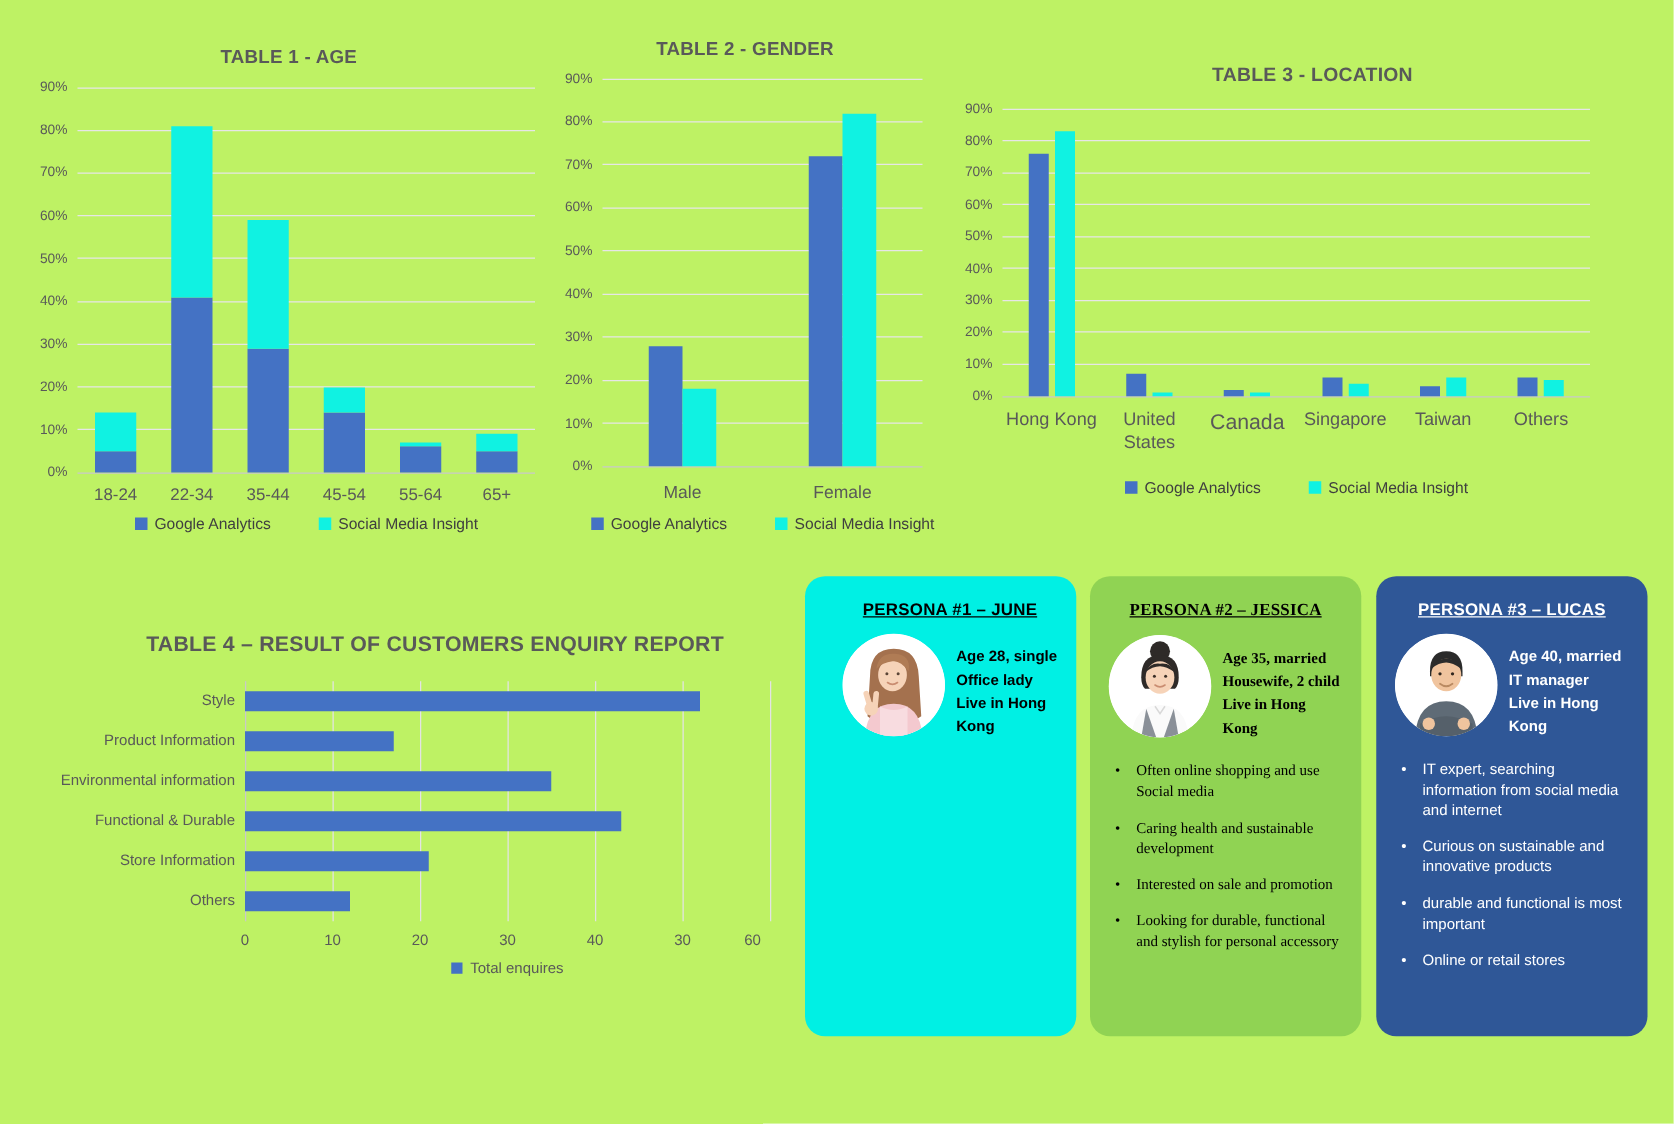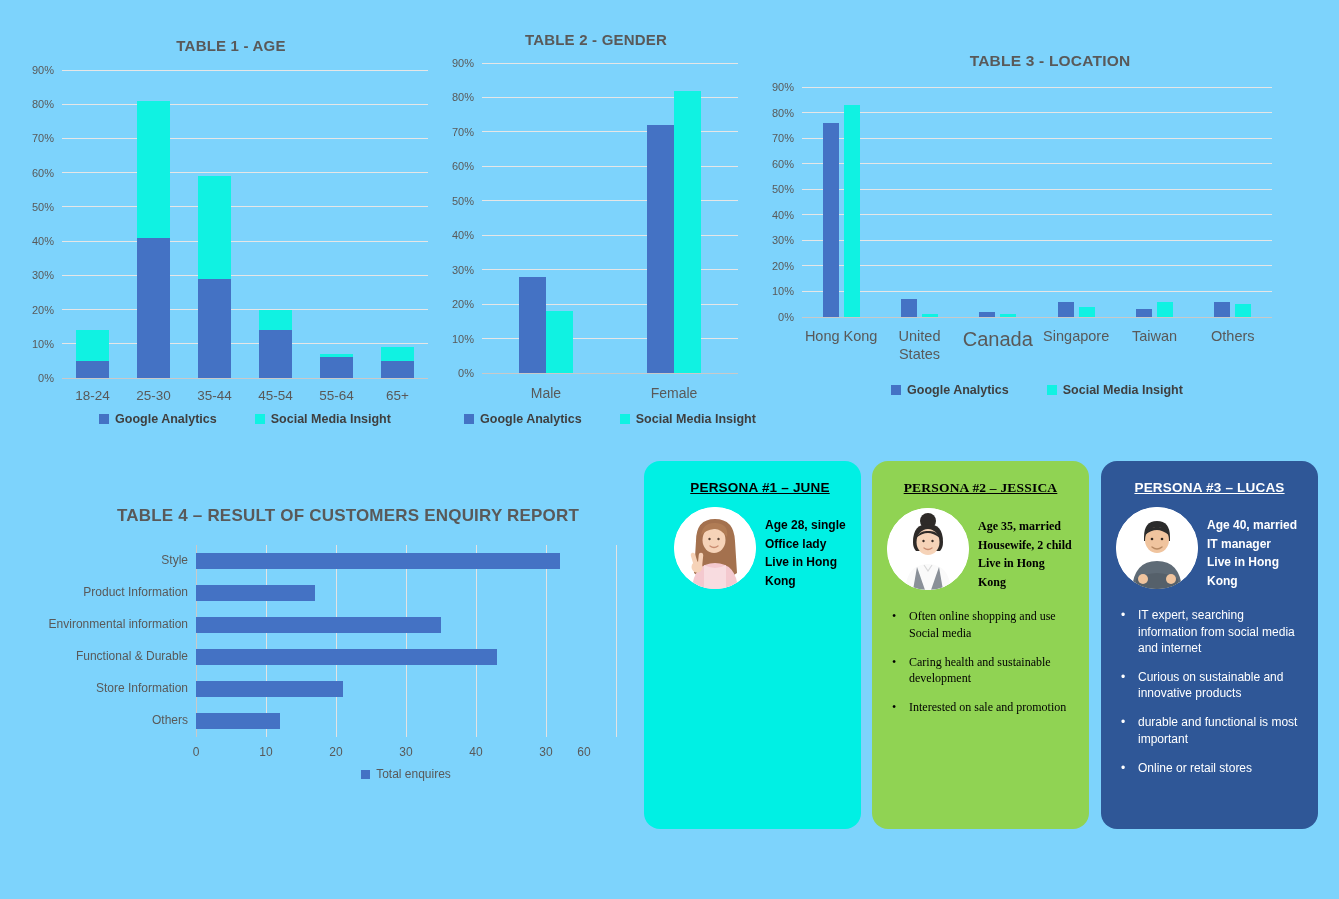--- a/index.html
+++ b/index.html
@@ -1,37 +1,37 @@
 <!DOCTYPE html>
 <html><head>
 <meta charset="utf-8">
 <style>
   html,body{margin:0;padding:0;background:#ffffff;}
   .canvas{
-    position:relative;width:1339px;height:899px;background:#7dd3fc;
+    position:relative;width:1339px;height:899px;background:#bef264;
     font-family:"Liberation Sans", sans-serif;overflow:hidden;
   }
   .vchart,.hchart,.card{position:absolute;}
   .chart-title{
     position:absolute;left:0;right:0;margin:0;text-align:center;
     font-weight:bold;color:#595959;letter-spacing:.2px;
   }
   #chart-age .chart-title{top:11px;font-size:15px;}
   #chart-gender .chart-title{top:11px;font-size:15px;}
   #chart-location .chart-title{top:6px;font-size:15.5px;}
   #chart-enquiry .chart-title{top:10px;font-size:17px;color:#595959;}
   .ylabel{position:absolute;text-align:right;color:#595959;font-size:11px;line-height:14px;}
   .gridline{position:absolute;height:1px;background:#e6e6e6;}
   .gridline.baseline{background:#c9c9c9;}
   .vgrid{position:absolute;width:1px;background:#e3e3e3;}
   .vgrid.vbase{background:#c9c9c9;}
   .bar{position:absolute;}
   .xlabel{position:absolute;text-align:center;color:#595959;line-height:1.25;}
   .legend{position:absolute;display:flex;justify-content:center;align-items:center;gap:38px;}
-  .legend-item{display:flex;align-items:center;gap:6px;font-weight:bold;color:#3f3f3f;font-size:12.5px;white-space:nowrap;}
+  .legend-item{display:flex;align-items:center;gap:6px;font-weight:normal;color:#3f3f3f;font-size:12.5px;white-space:nowrap;}
   .hchart .legend-item{font-weight:normal;color:#595959;font-size:12px;}
   .swatch{width:10px;height:10px;display:inline-block;flex:none;}
   .hchart .swatch{width:9px;height:9px;}
   .cat-label{position:absolute;text-align:right;font-size:12px;color:#595959;white-space:nowrap;}
   .tick-label{position:absolute;font-size:12px;color:#595959;text-align:center;}
   .card{width:217px;height:368px;top:461px;border-radius:16px;padding:0 15px;box-sizing:border-box;}
   .card-title{margin:19px 0 0;text-align:center;font-size:13.5px;font-weight:bold;
     text-decoration:underline;color:#000;letter-spacing:.2px;}
   .card-head{display:flex;margin-top:12px;align-items:flex-start;}
   .photo{width:82px;height:82px;border-radius:50%;overflow:hidden;background:#fff;flex:none;}
@@ -74,21 +74,21 @@
       <div class="ylabel" style="left: 0px; width: 26px; top: 105.444px;">70%</div>
       <div class="gridline" style="left: 34px; width: 366px; top: 77.7222px;"></div>
       <div class="ylabel" style="left: 0px; width: 26px; top: 71.2222px;">80%</div>
       <div class="gridline" style="left: 34px; width: 366px; top: 43.5px;"></div>
       <div class="ylabel" style="left: 0px; width: 26px; top: 37px;">90%</div>
       <div class="bar" style="left: 48px; width: 33px; top: 334.889px; height: 17.1111px; background: rgb(68, 114, 196);"></div>
       <div class="bar" style="left: 48px; width: 33px; top: 304.089px; height: 30.8px; background: rgb(16, 242, 226);"></div>
       <div class="xlabel" style="left: 36px; width: 57px; top: 362px; font-size: 13.5px;">18-24</div>
       <div class="bar" style="left: 109px; width: 33px; top: 211.689px; height: 140.311px; background: rgb(68, 114, 196);"></div>
       <div class="bar" style="left: 109px; width: 33px; top: 74.8px; height: 136.889px; background: rgb(16, 242, 226);"></div>
-      <div class="xlabel" style="left: 97px; width: 57px; top: 362px; font-size: 13.5px;">25-30</div>
+      <div class="xlabel" style="left: 97px; width: 57px; top: 362px; font-size: 13.5px;">22-34</div>
       <div class="bar" style="left: 170px; width: 33px; top: 252.756px; height: 99.2444px; background: rgb(68, 114, 196);"></div>
       <div class="bar" style="left: 170px; width: 33px; top: 150.089px; height: 102.667px; background: rgb(16, 242, 226);"></div>
       <div class="xlabel" style="left: 158px; width: 57px; top: 362px; font-size: 13.5px;">35-44</div>
       <div class="bar" style="left: 231px; width: 33px; top: 304.089px; height: 47.9111px; background: rgb(68, 114, 196);"></div>
       <div class="bar" style="left: 231px; width: 33px; top: 283.556px; height: 20.5333px; background: rgb(16, 242, 226);"></div>
       <div class="xlabel" style="left: 219px; width: 57px; top: 362px; font-size: 13.5px;">45-54</div>
       <div class="bar" style="left: 292px; width: 33px; top: 331.467px; height: 20.5333px; background: rgb(68, 114, 196);"></div>
       <div class="bar" style="left: 292px; width: 33px; top: 328.044px; height: 3.42222px; background: rgb(16, 242, 226);"></div>
       <div class="xlabel" style="left: 280px; width: 57px; top: 362px; font-size: 13.5px;">55-64</div>
       <div class="bar" style="left: 353px; width: 33px; top: 334.889px; height: 17.1111px; background: rgb(68, 114, 196);"></div>
@@ -169,21 +169,21 @@
       <div class="gridline" style="left: 40px; width: 470px; top: 40.5px;"></div>
       <div class="ylabel" style="left: 0px; width: 32px; top: 34px;">90%</div>
       <div class="bar" style="left: 60.6667px; width: 16px; top: 76.7778px; height: 194.222px; background: rgb(68, 114, 196);"></div>
       <div class="bar" style="left: 81.6667px; width: 16px; top: 58.8889px; height: 212.111px; background: rgb(16, 242, 226);"></div>
       <div class="xlabel" style="left: 42px; width: 74.3333px; top: 281px; font-size: 14.5px;">Hong Kong</div>
       <div class="bar" style="left: 139px; width: 16px; top: 253.111px; height: 17.8889px; background: rgb(68, 114, 196);"></div>
       <div class="bar" style="left: 160px; width: 16px; top: 268.444px; height: 2.55556px; background: rgb(16, 242, 226);"></div>
       <div class="xlabel" style="left: 120.333px; width: 74.3333px; top: 281px; font-size: 14.5px;">United States</div>
       <div class="bar" style="left: 217.333px; width: 16px; top: 265.889px; height: 5.11111px; background: rgb(68, 114, 196);"></div>
       <div class="bar" style="left: 238.333px; width: 16px; top: 268.444px; height: 2.55556px; background: rgb(16, 242, 226);"></div>
-      <div class="xlabel" style="left: 198.667px; width: 74.3333px; top: 281px; font-size: 20px;">Canada</div>
+      <div class="xlabel" style="left: 198.667px; width: 74.3333px; top: 281px; font-size: 17px;">Canada</div>
       <div class="bar" style="left: 295.667px; width: 16px; top: 255.667px; height: 15.3333px; background: rgb(68, 114, 196);"></div>
       <div class="bar" style="left: 316.667px; width: 16px; top: 260.778px; height: 10.2222px; background: rgb(16, 242, 226);"></div>
       <div class="xlabel" style="left: 277px; width: 74.3333px; top: 281px; font-size: 14.5px;">Singapore</div>
       <div class="bar" style="left: 374px; width: 16px; top: 263.333px; height: 7.66667px; background: rgb(68, 114, 196);"></div>
       <div class="bar" style="left: 395px; width: 16px; top: 255.667px; height: 15.3333px; background: rgb(16, 242, 226);"></div>
       <div class="xlabel" style="left: 355.333px; width: 74.3333px; top: 281px; font-size: 14.5px;">Taiwan</div>
       <div class="bar" style="left: 452.333px; width: 16px; top: 255.667px; height: 15.3333px; background: rgb(68, 114, 196);"></div>
       <div class="bar" style="left: 473.333px; width: 16px; top: 258.222px; height: 12.7778px; background: rgb(16, 242, 226);"></div>
       <div class="xlabel" style="left: 433.667px; width: 74.3333px; top: 281px; font-size: 14.5px;">Others</div>
       <div class="legend" style="left: 40px; width: 470px; top: 337px;">
@@ -206,21 +206,21 @@
       <div class="tick-label" style="left: 211px; width: 30px; top: 249px;">10</div>
       <div class="vgrid" style="left: 295.5px; top: 49px; height: 192px;"></div>
       <div class="tick-label" style="left: 281px; width: 30px; top: 249px;">20</div>
       <div class="vgrid" style="left: 365.5px; top: 49px; height: 192px;"></div>
       <div class="tick-label" style="left: 351px; width: 30px; top: 249px;">30</div>
       <div class="vgrid" style="left: 435.5px; top: 49px; height: 192px;"></div>
       <div class="tick-label" style="left: 421px; width: 30px; top: 249px;">40</div>
       <div class="vgrid" style="left: 505.5px; top: 49px; height: 192px;"></div>
       <div class="tick-label" style="left: 491px; width: 30px; top: 249px;">30</div>
       <div class="vgrid" style="left: 575.5px; top: 49px; height: 192px;"></div>
-      <div class="tick-label" style="left: 529px; width: 30px; top: 249px;">60</div>
+      <div class="tick-label" style="left: 547px; width: 30px; top: 249px;">60</div>
       <div class="cat-label" style="left: 0px; width: 148px; top: 57px;">Style</div>
       <div class="bar" style="left: 156px; top: 57px; width: 364px; height: 16px; background: rgb(68, 114, 196);"></div>
       <div class="cat-label" style="left: 0px; width: 148px; top: 89px;">Product Information</div>
       <div class="bar" style="left: 156px; top: 89px; width: 119px; height: 16px; background: rgb(68, 114, 196);"></div>
       <div class="cat-label" style="left: 0px; width: 148px; top: 121px;">Environmental information</div>
       <div class="bar" style="left: 156px; top: 121px; width: 245px; height: 16px; background: rgb(68, 114, 196);"></div>
       <div class="cat-label" style="left: 0px; width: 148px; top: 153px;">Functional &amp; Durable</div>
       <div class="bar" style="left: 156px; top: 153px; width: 301px; height: 16px; background: rgb(68, 114, 196);"></div>
       <div class="cat-label" style="left: 0px; width: 148px; top: 185px;">Store Information</div>
       <div class="bar" style="left: 156px; top: 185px; width: 147px; height: 16px; background: rgb(68, 114, 196);"></div>
@@ -285,20 +285,21 @@
       <div class="profile">
         <div>Age 35, married</div>
         <div>Housewife, 2 child</div>
         <div>Live in Hong Kong</div>
       </div>
     </div>
     <ul class="bullets">
         <li>Often online shopping and use Social media</li>
         <li>Caring health and sustainable development</li>
         <li>Interested on sale and promotion</li>
+        <li>Looking for durable, functional and stylish for personal accessory</li>
       </ul>
   </article>
 
   <article class="card light" id="card-lucas" style="background: rgb(47, 87, 151);">
     <h4 class="card-title">PERSONA #3 – LUCAS</h4>
     <div class="card-head">
       <div class="photo">
         <svg width="82" height="82" viewBox="0 0 82 82">
           <circle cx="41" cy="41" r="41" fill="#ffffff"></circle>
           <path d="M28 30 Q28 14 41 14 Q54 14 54 30 L54 34 L28 34 Z" fill="#2B2B2B"></path>

